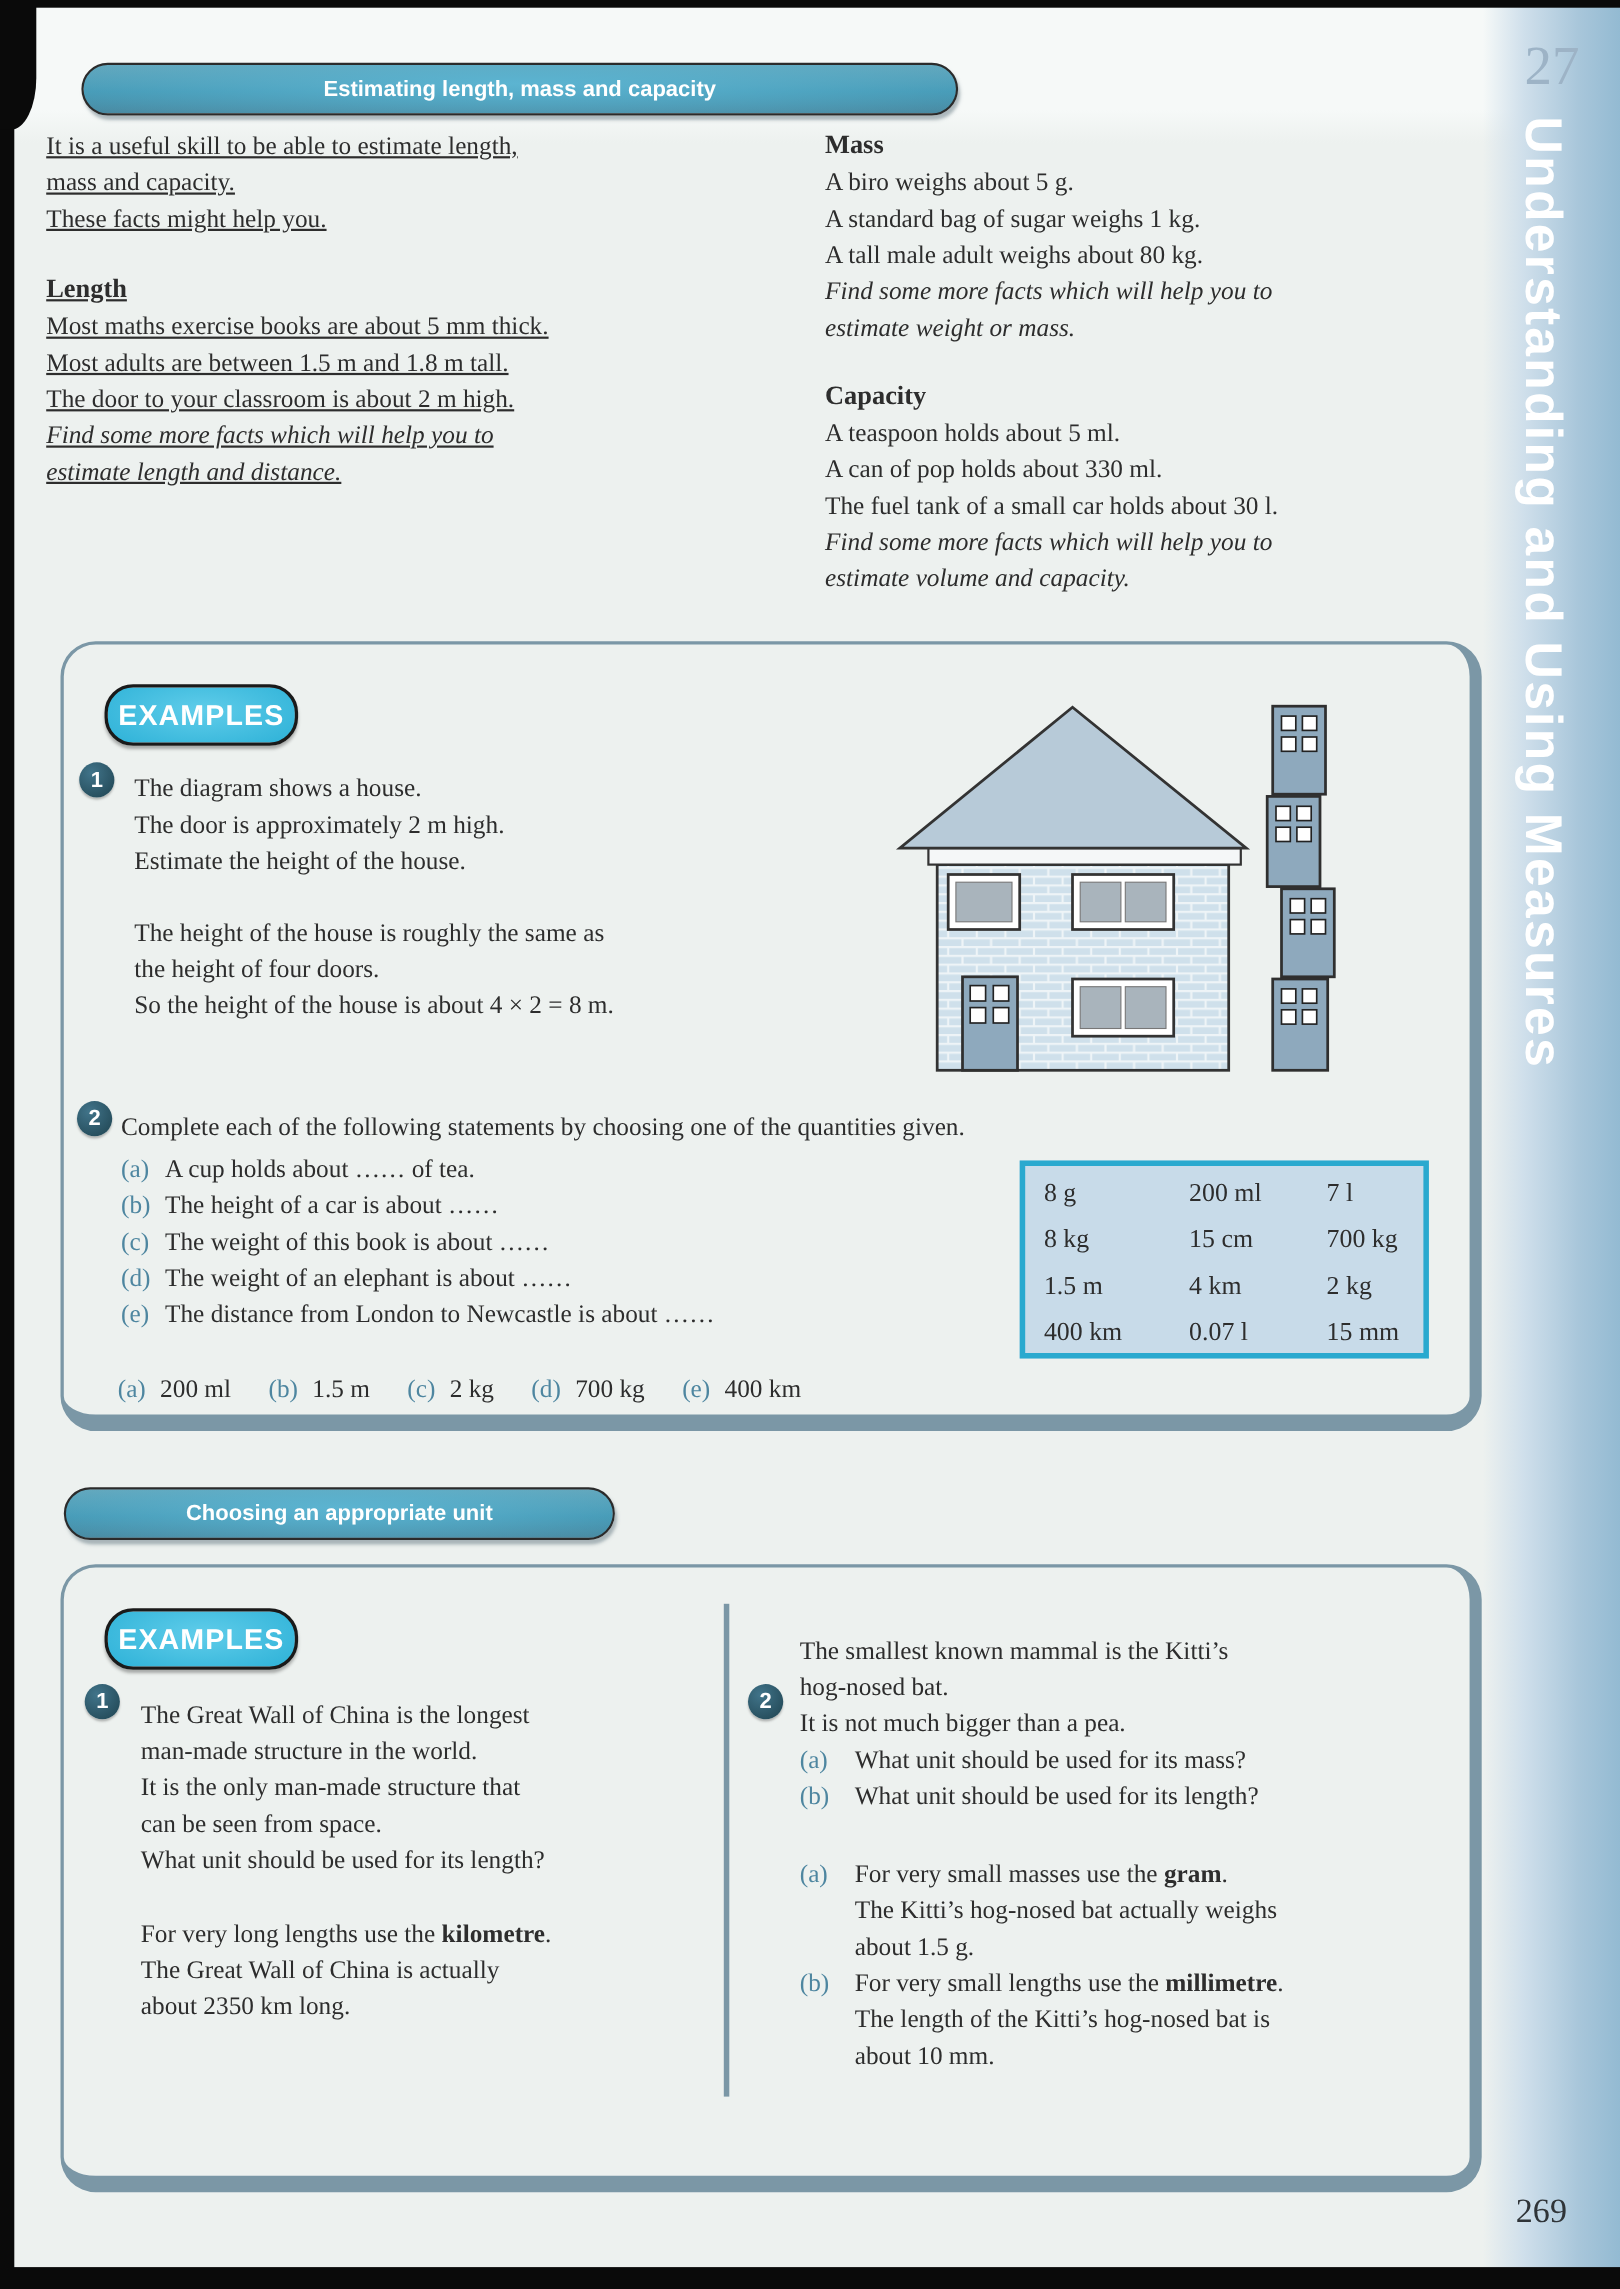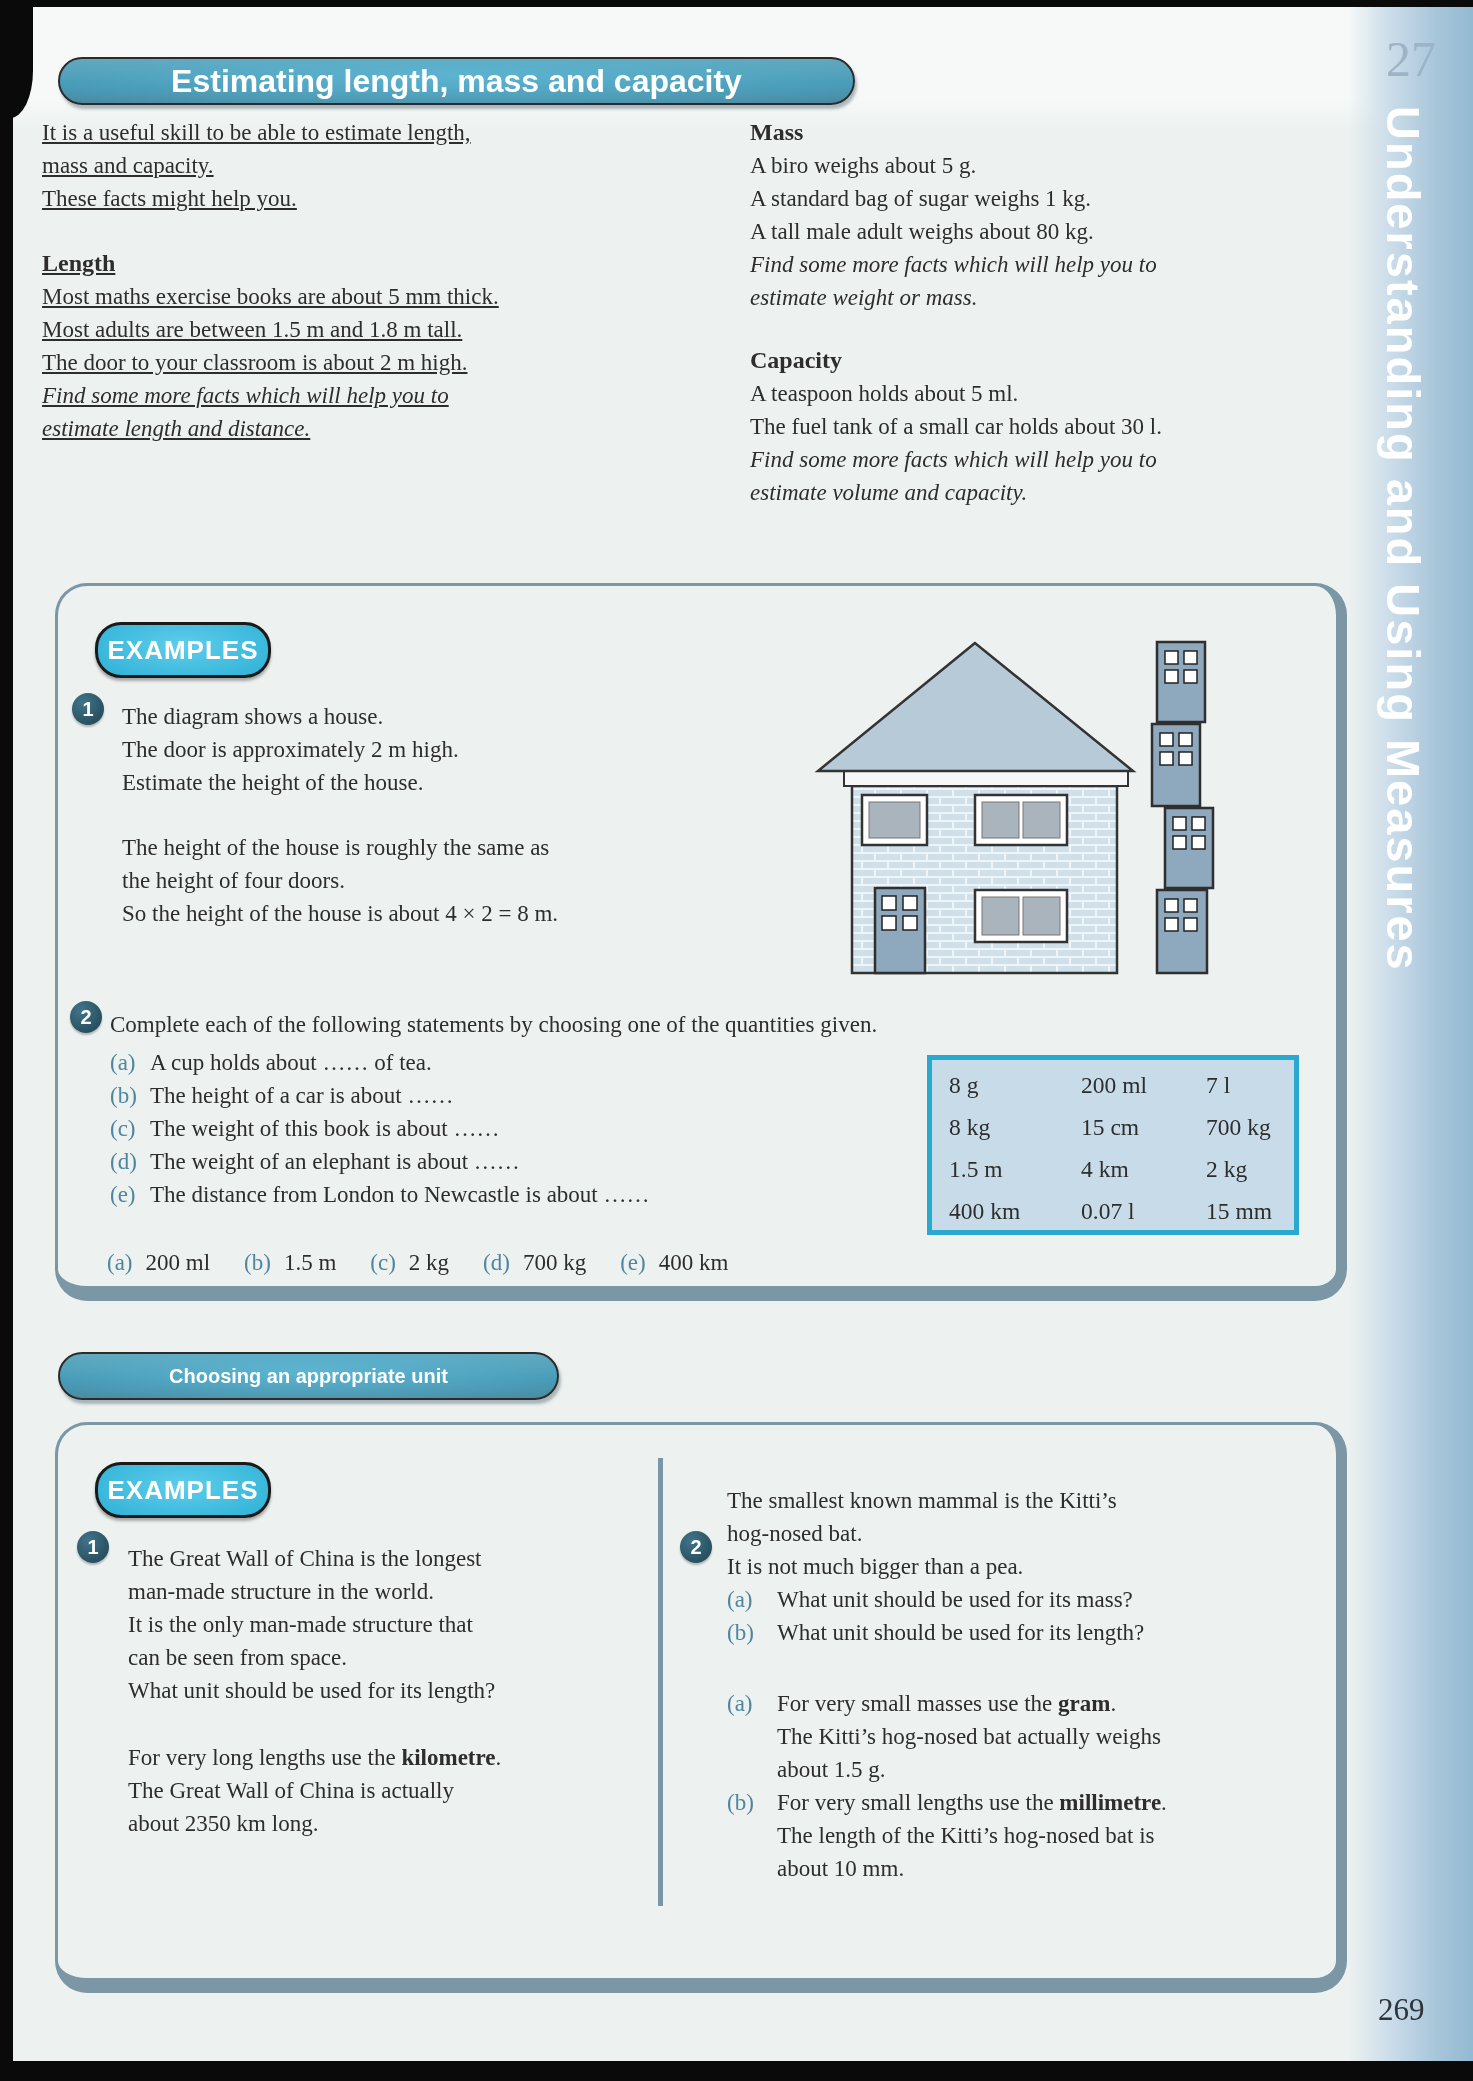--- a/index.html
+++ b/index.html
@@ -21,21 +21,21 @@
      font-family:"Liberation Sans",sans-serif;font-weight:bold;font-size:47px;letter-spacing:2px;
      color:#ffffff;white-space:nowrap;}
   .page-num{left:1378px;top:1992px;font-size:31px;color:#2f3438;}
   
   .banner{border:2px solid #2b2b2b;border-radius:24px;color:#fff;
      font-family:"Liberation Sans",sans-serif;font-weight:bold;text-align:center;
      background:radial-gradient(120% 170% at 50% 38%, #5cb4d1 0%, rgba(92,180,209,0) 62%),
                 linear-gradient(180deg,#66a3b6 0%,#3f92ae 55%,#47839a 100%);
      box-shadow:2px 4px 3px rgba(100,120,130,0.5);
      display:flex;align-items:center;justify-content:center;}
-  .banner1{left:58px;top:57px;width:793px;height:44px;font-size:32px;}
+  .banner1{left:74px;top:57px;width:793px;height:44px;font-size:20px;}
   .banner2{left:58px;top:1352px;width:497px;height:44px;font-size:20px;}
   
   .exbox{border:3px solid #7b97a6;border-right-width:11px;border-bottom-width:15px;
      border-radius:32px;background:transparent;}
   .exbox1{left:55px;top:583px;width:1278px;height:700px;}
   .exbox2{left:55px;top:1422px;width:1278px;height:553px;}
   .badge{border:3px solid #1a1a1a;border-radius:26px;color:#fff;
      font-family:"Liberation Sans",sans-serif;font-weight:bold;font-size:26px;
      background:radial-gradient(100% 130% at 50% 42%, #60cdea 0%, #27aed5 75%);
      box-shadow:0 3px 3px rgba(0,0,0,0.3);
@@ -98,20 +98,21 @@
   <div class="abs txt" style="left:750px;top:116px;width:480px;">
     <div class="h">Mass</div>
     <div>A biro weighs about 5 g.</div>
     <div>A standard bag of sugar weighs 1 kg.</div>
     <div>A tall male adult weighs about 80 kg.</div>
     <div class="it">Find some more facts which will help you to</div>
     <div class="it">estimate weight or mass.</div>
     <div class="gap30"></div>
     <div class="h">Capacity</div>
     <div>A teaspoon holds about 5 ml.</div>
+    <div>A can of pop holds about 330 ml.</div>
     <div>The fuel tank of a small car holds about 30 l.</div>
     <div class="it">Find some more facts which will help you to</div>
     <div class="it">estimate volume and capacity.</div>
   </div>
 
   <div class="abs exbox exbox1"></div>
   <div class="abs badge badge1">EXAMPLES</div>
 
   <div class="abs numcircle" style="left:72px;top:693px;">1</div>
   <div class="abs txt" style="left:122px;top:700px;width:580px;">

